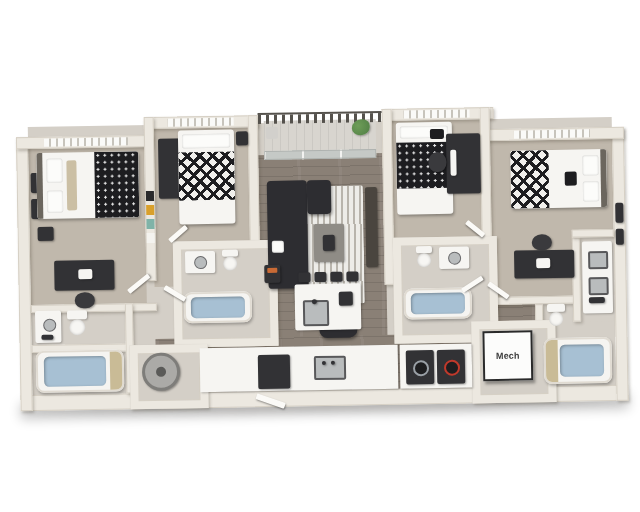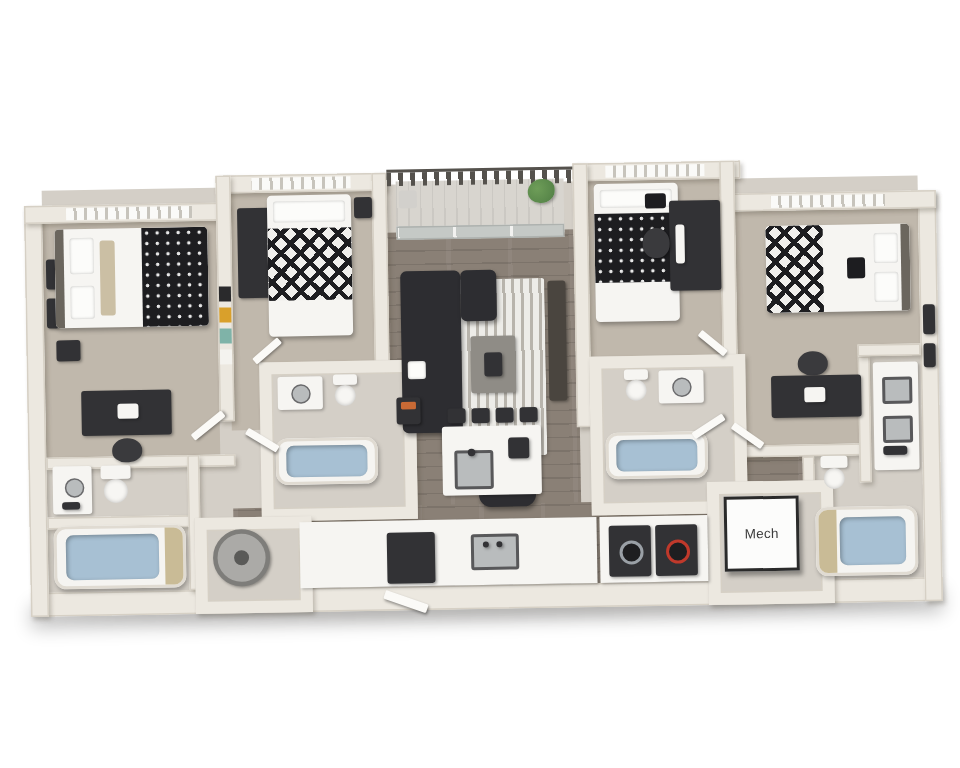--- a/index.html
+++ b/index.html
@@ -24,21 +24,21 @@
   .steel{background:var(--c-steel);border:2px solid #58585a;border-radius:2px;}
   .rug{background-color:var(--c-rug);background-image:repeating-linear-gradient(90deg,var(--c-rug_stripe) 0 2px,transparent 2px 6px);border-radius:2px;box-shadow:0 1px 3px rgba(0,0,0,.25);}
   .railing{background-image:repeating-linear-gradient(90deg,var(--c-railing) 0 3px,transparent 3px 8px);border-top:2px solid var(--c-railing);}
   .door{background:#fbfaf7;box-shadow:1px 1px 2px rgba(0,0,0,.4);border-radius:1px;}
   .chair{background:#3a3a3d;border-radius:50% 50% 45% 45%;box-shadow:1px 1px 2px rgba(0,0,0,.35);}
   .sofa{background:var(--c-sofa);border-radius:4px;box-shadow:1px 2px 3px rgba(0,0,0,.4);}
   .plant{background:radial-gradient(circle at 35% 40%,#6e9d58,var(--c-plant));border-radius:60% 45% 55% 50%;box-shadow:1px 1px 2px rgba(0,0,0,.3);}
   .washer{background:#abaaa7;border-radius:50%;border:3px solid #7e7d7a;box-shadow:1px 1px 2px rgba(0,0,0,.35);}
   .bathblock{background:var(--c-bath_floor);border:8px solid var(--c-wall);box-shadow:inset 0 0 0 1px var(--c-wall_edge),1.5px 2px 3px rgba(70,60,45,.28);}
   .mechbox{background:#fcfcfb;border:2px solid #2a2a2a;box-shadow:2px 3px 3px rgba(0,0,0,.35);display:flex;align-items:center;justify-content:center;}
-  .mechbox span{font-size:9px;color:#3c3c3c;letter-spacing:.2px;}
+  .mechbox span{font-size:9px;color:#3c3c3c;letter-spacing:.2px;font-weight:bold;}
   .shadow{background:rgba(60,50,40,.18);filter:blur(5px);border-radius:50%;}
   .glass{background-color:#c5c9c6;background-image:repeating-linear-gradient(90deg,#f2f2f0 0 2px,transparent 2px 38px);box-shadow:inset 0 0 0 1px #aeb2af;}
   .tan{background:var(--c-curtain_tan);}
 </style>
 </head>
 <body>
 
 <div class="stage">
  <div class="plan">
 

